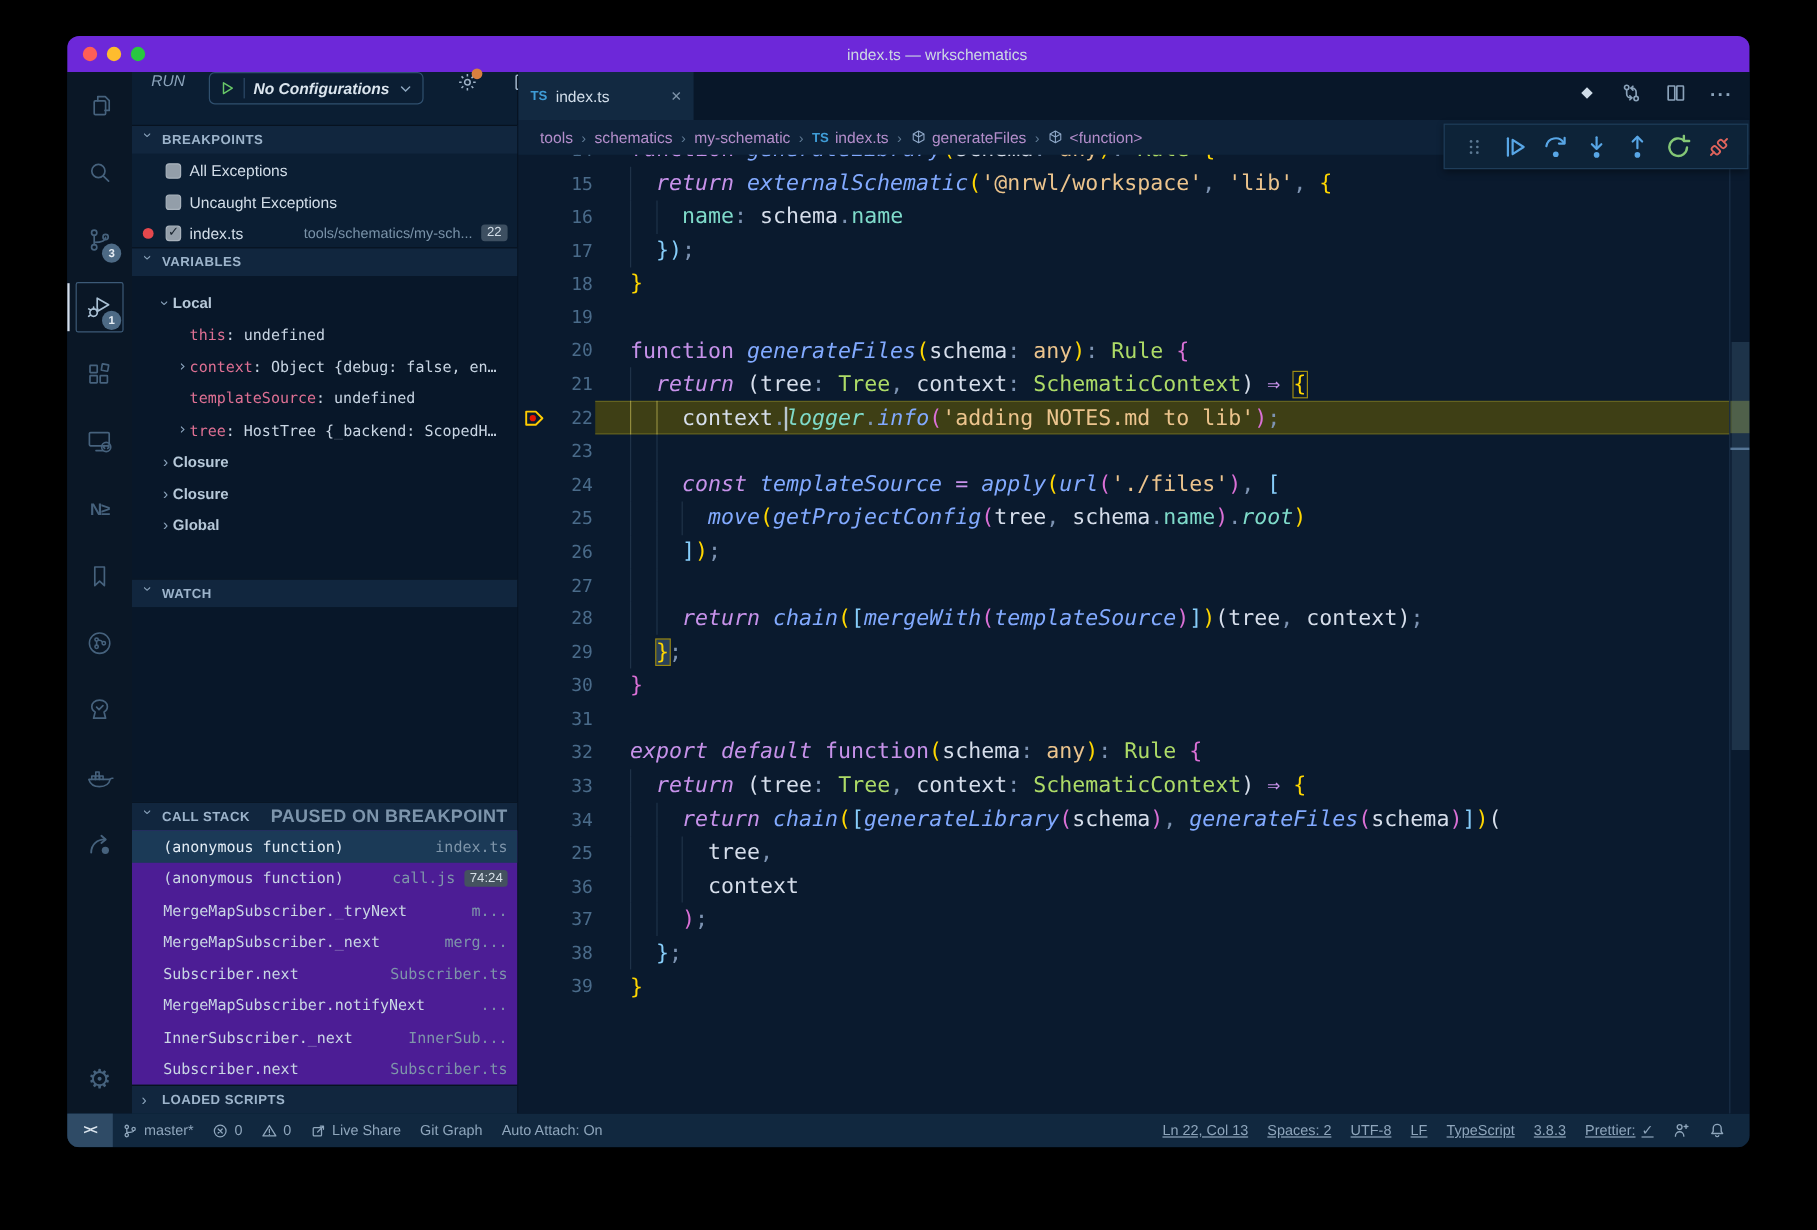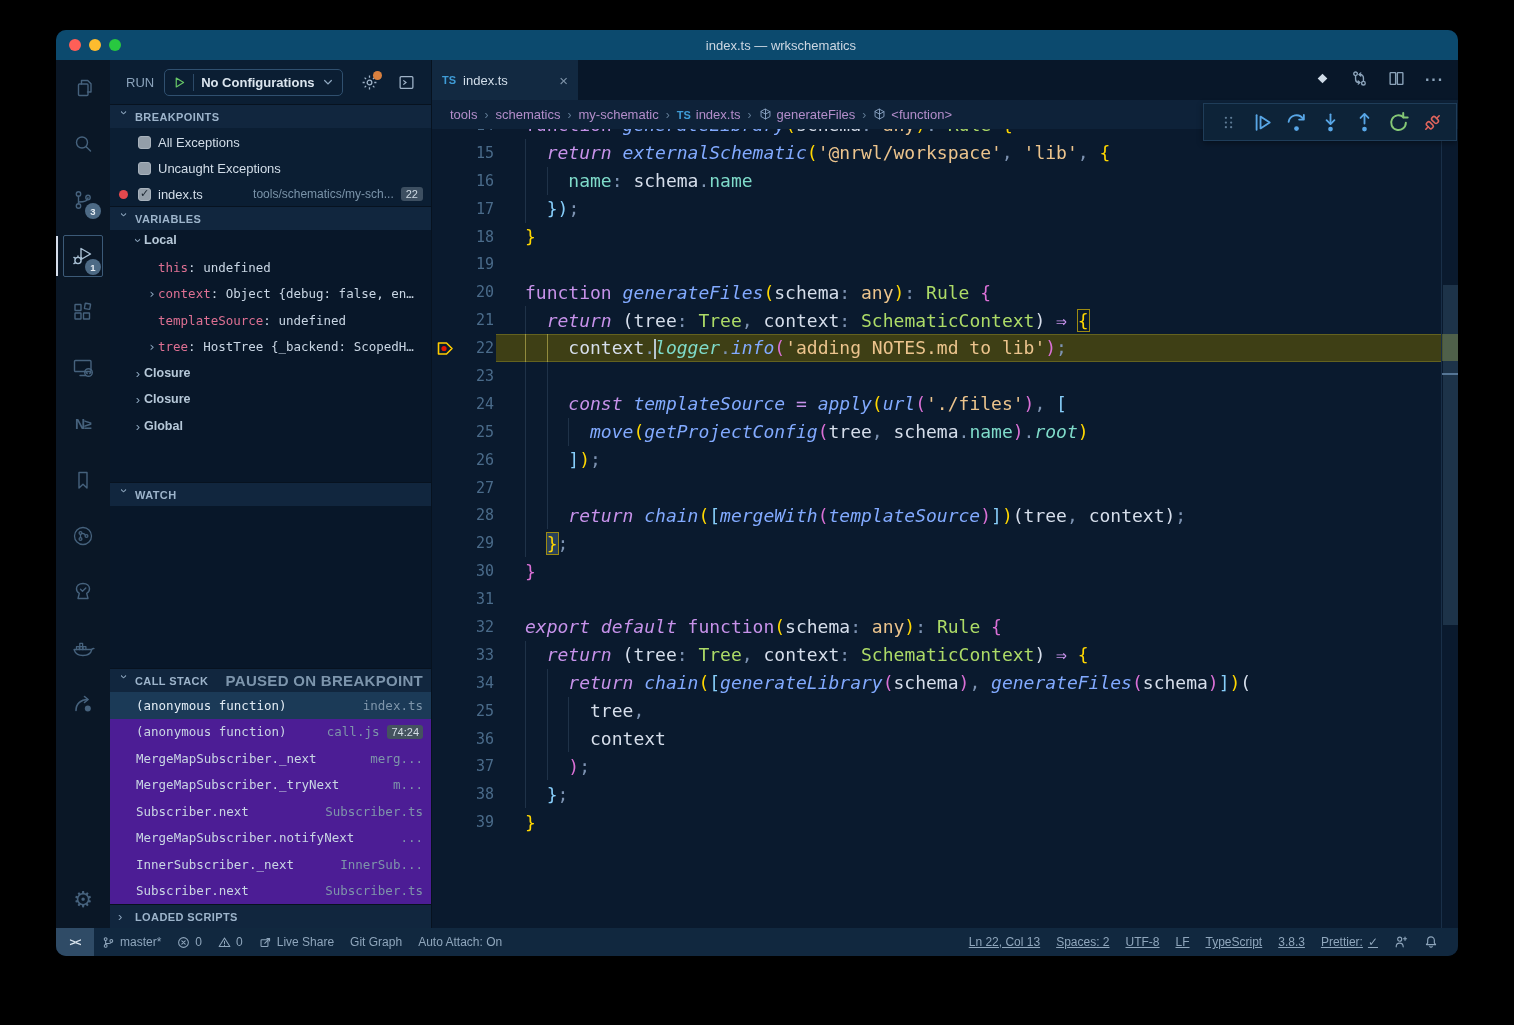--- a/index.html
+++ b/index.html
@@ -1,40 +1,40 @@
 <!DOCTYPE html>
 <html><head>
 <meta charset="utf-8">
 <style>
   html,body{margin:0;padding:0;background:#000;width:1514px;height:1025px;overflow:hidden;
     font-family:"Liberation Sans","DejaVu Sans",sans-serif;}
   *{box-sizing:border-box;}
   .window{position:absolute;left:56px;top:30px;width:1402px;height:926px;border-radius:10px;
     overflow:hidden;background:#0a1a2e;display:flex;flex-direction:column;}
   
-  .titlebar{height:30px;background:#0c4a6e;position:relative;display:flex;align-items:center;justify-content:center;flex:none;padding-left:48px;}
+  .titlebar{height:30px;background:#6d28d9;position:relative;display:flex;align-items:center;justify-content:center;flex:none;padding-left:48px;}
   .lights{position:absolute;left:13px;top:0;height:100%;display:flex;align-items:center;gap:8px;}
   .light{width:12px;height:12px;border-radius:50%;}
   .title{font-size:13px;color:#cdd7e2;}
   
   .main{flex:1;display:flex;min-height:0;}
   
   .abar{width:54px;background:#0a1726;display:flex;flex-direction:column;align-items:stretch;flex:none;}
   .aitem{height:56px;display:flex;align-items:center;justify-content:center;position:relative;color:#46627d;cursor:pointer;}
   .aitem.active{color:#a9c0d4;}
   .aitem.active::before{content:'';position:absolute;left:0;top:8px;bottom:8px;width:2px;background:#d6deeb;}
   .aitem.active .abox{position:absolute;left:7px;right:7px;top:7px;bottom:7px;border:1px solid #3c5a77;border-radius:2px;}
   .abadge{position:absolute;right:9px;bottom:9px;min-width:16px;height:16px;border-radius:8px;background:#4d6a85;
     color:#e8eef4;font-size:9.5px;font-weight:700;display:flex;align-items:center;justify-content:center;padding:0 3px;}
   .aspacer{flex:1;}
   .gearglyph{font-size:22px;line-height:1;}
   .nxglyph{font-size:14px;font-weight:700;letter-spacing:-1px;}
   
   .sidebar{width:322px;background:#0b1e33;border-right:1px solid #07121f;display:flex;flex-direction:column;flex:none;font-size:13px;color:#c4d3e1;}
-  .runbar{height:44px;display:flex;align-items:center;padding:0 10px 0 16px;gap:10px;flex:none;}
+  .runbar{height:44px;display:flex;padding:0 10px 0 16px;gap:20px;flex:none;font-style:italic;}
   .runlabel{color:#8ba3bb;font-size:13px;}
   .rundd{height:27px;flex:0 0 178px;border:1px solid #30506f;border-radius:5px;display:flex;align-items:center;padding:0 8px;gap:7px;color:#dbe5ee;}
   .rundd .ddtext{font-size:13px;font-weight:600;flex:1;white-space:nowrap;}
   .ddsep{width:1px;height:17px;background:#2c4a68;}
   .playtri{color:#67c667;display:flex;}
   .chev{color:#8fa8c0;display:flex;}
   .gearwrap{position:relative;color:#9fb3c8;margin-left:8px;display:flex;}
   .geardot{position:absolute;right:-4px;top:-3px;width:9px;height:9px;border-radius:50%;background:#d8803f;}
   .consoleic{color:#9fb3c8;margin-left:10px;display:flex;}
   .shead{height:24px;background:#11263e;border-top:1px solid #07121f;display:flex;align-items:center;padding:0 8px;gap:5px;flex:none;}
@@ -44,21 +44,21 @@
   .shead .sright{font-size:15px;font-weight:700;letter-spacing:.3px;color:#7d95ac;}
   .bplist{height:78px;flex:none;padding-top:1px;text-align:right;}
   .bprow{height:26px;display:flex;align-items:center;padding:0 8px 0 28px;gap:7px;position:relative;}
   .bpdot{position:absolute;left:9px;width:9px;height:9px;border-radius:50%;background:#e5484d;}
   .cb{width:13px;height:13px;border-radius:3px;background:#939ea9;border:1px solid #a8b2bc;flex:none;position:relative;}
   .cb.checked::after{content:'✓';position:absolute;left:1px;top:-2px;font-size:11px;font-weight:700;color:#18232e;}
   .bplabel{color:#d2dde8;white-space:nowrap;}
   .bpdetail{color:#7a93a9;font-size:12px;white-space:nowrap;overflow:hidden;text-overflow:ellipsis;flex:1;}
   .badge{background:#3d4f61;color:#cfdae4;border-radius:3px;font-size:11px;padding:1px 5px;flex:none;}
   .varlist{height:252px;flex:none;background:#081729;padding-top:3px;}
-  .vrow{height:26.5px;display:flex;align-items:flex-start;white-space:nowrap;overflow:hidden;}
+  .vrow{height:26.5px;display:flex;align-items:flex-end;white-space:nowrap;overflow:hidden;}
   .vrow .tw{width:12px;color:#8aa3bb;font-size:13px;flex:none;display:inline-block;text-align:center;}
   .tw.open{transform:rotate(90deg);}
   .scopename{font-weight:700;color:#b6c8d8;font-size:12.5px;}
   .mono{font-family:"DejaVu Sans Mono",monospace;}
   .varname{color:#de7093;}
   .varval{color:#c9d6e4;}
   .watchbody{height:162px;flex:none;background:#081729;}
   .cslist{height:212px;flex:none;background:#4c1d95;font-family:"DejaVu Sans Mono",monospace;font-size:12.5px;}
   .csrow{height:26.5px;display:flex;align-items:center;padding:0 8px 0 26px;gap:8px;white-space:nowrap;}
   .csrow.sel{background:#1b3a57;}
@@ -331,26 +331,26 @@
           <div class="csrow sel">
             <span class="csname">(anonymous function)</span>
             <span class="csfile">index.ts</span>
           </div>
           <div class="csrow">
             <span class="csname">(anonymous function)</span>
             <span class="csfile">call.js</span>
             <span class="csbadge">74:24</span>
           </div>
           <div class="csrow">
+            <span class="csname">MergeMapSubscriber._tryNext</span>
+            <span class="csfile">m...</span>
+          </div>
+          <div class="csrow">
             <span class="csname">MergeMapSubscriber._next</span>
             <span class="csfile">merg...</span>
-          </div>
-          <div class="csrow">
-            <span class="csname">MergeMapSubscriber._tryNext</span>
-            <span class="csfile">m...</span>
           </div>
           <div class="csrow">
             <span class="csname">Subscriber.next</span>
             <span class="csfile">Subscriber.ts</span>
           </div>
           <div class="csrow">
             <span class="csname">MergeMapSubscriber.notifyNext</span>
             <span class="csfile">...</span>
           </div>
           <div class="csrow">

